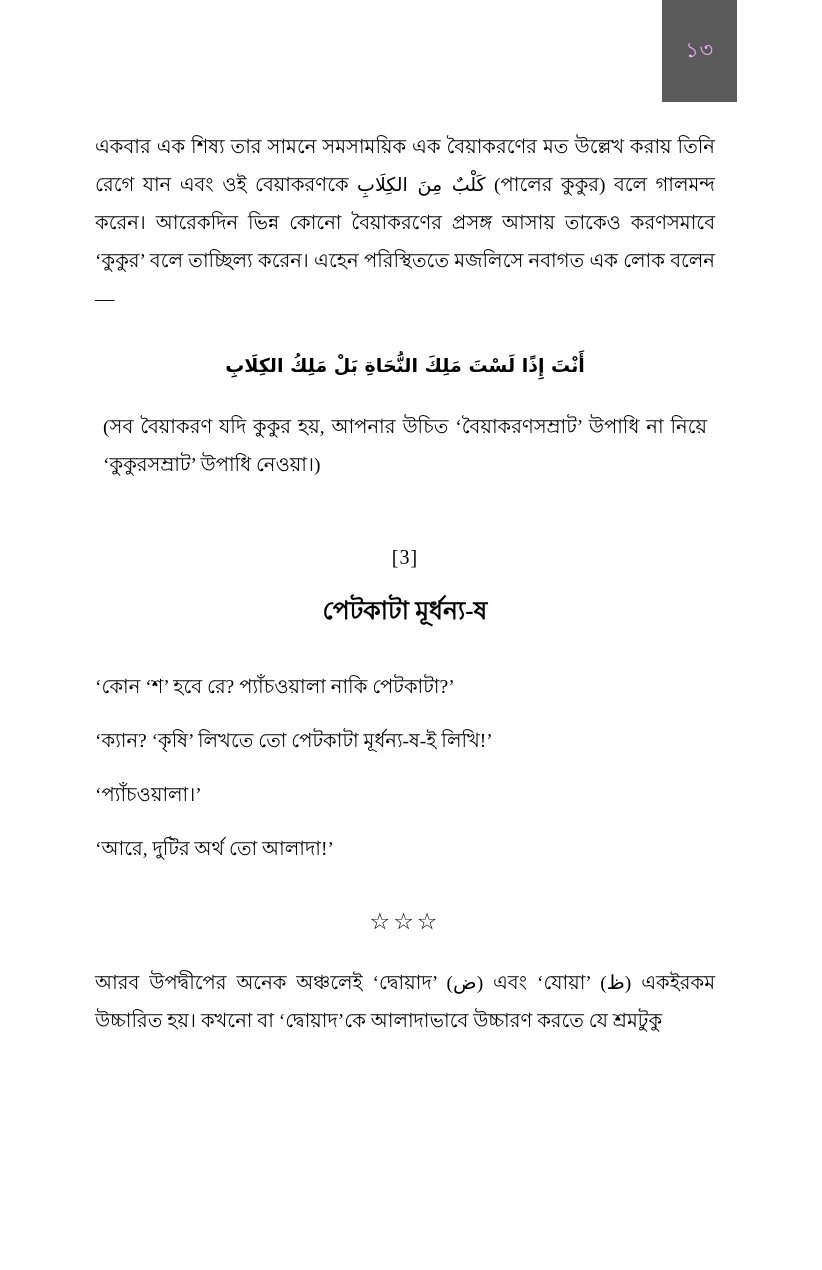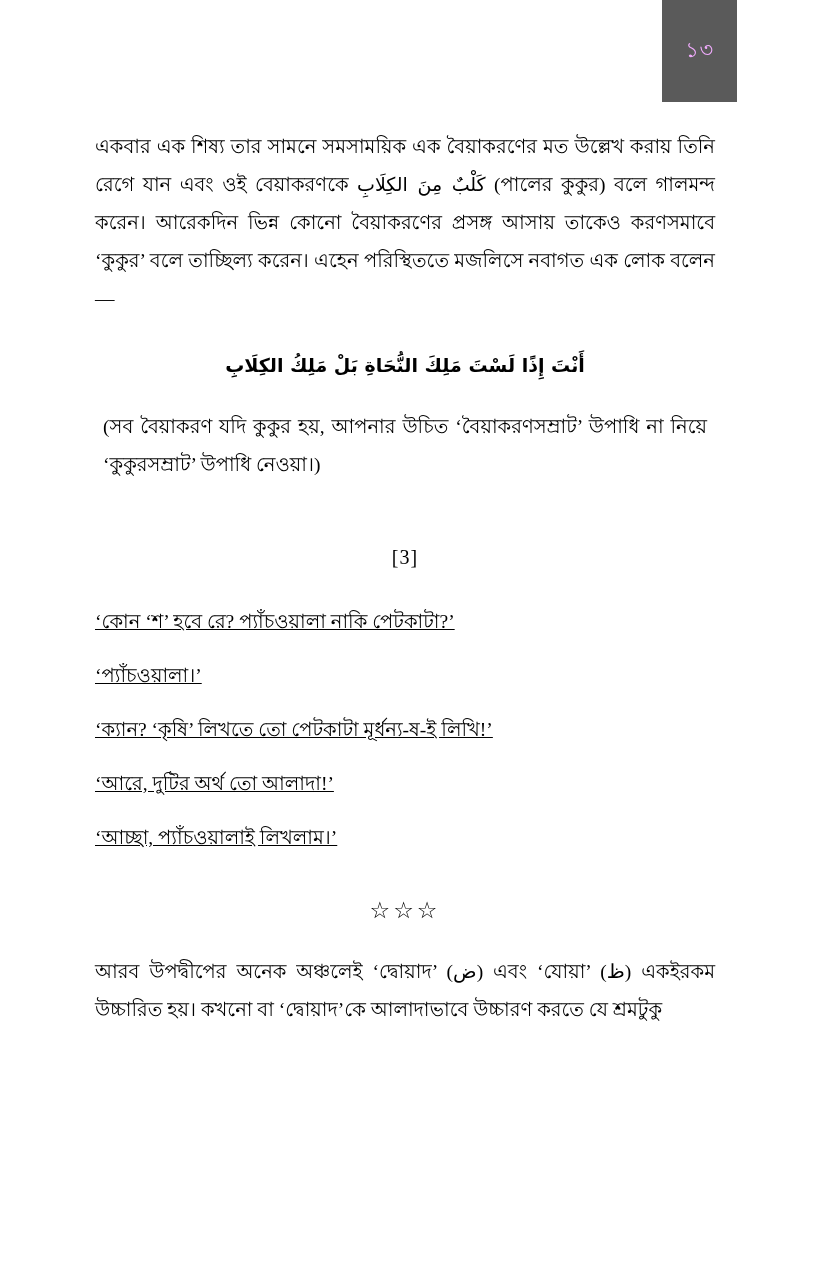--- a/index.html
+++ b/index.html
@@ -90,21 +90,20 @@
     margin: 0 0 0 0;
     font-size: 19.5px;
     line-height: 1.95;
     text-align: left;
   }
   .dialogue + .dialogue {
     margin-top: 16px;
   }
   .dialogue-block {
     margin-top: 34px;
-    text-decoration: underline;
   }
   .para-gap {
     margin-top: 28px;
   }
   .stars {
     margin: 40px 0 30px 0;
     text-align: center;
     font-size: 23px;
     letter-spacing: 3px;
     font-family: "DejaVu Sans", sans-serif;
@@ -121,28 +120,28 @@
 
   <div class="content">
 
     <p class="body-text"><span>একবার এক শিষ্য তার সামনে সমসাময়িক এক বৈয়াকরণের মত উল্লেখ করায় তিনি রেগে যান এবং ওই বেয়াকরণকে </span><span class="arabic-inline">كَلْبٌ مِنَ الكِلَابِ</span><span> (পালের কুকুর) বলে গালমন্দ করেন। আরেকদিন ভিন্ন কোনো বৈয়াকরণের প্রসঙ্গ আসায় তাকেও করণসমাবে ‘কুকুর’ বলে তাচ্ছিল্য করেন। এহেন পরিস্থিততে মজলিসে নবাগত এক লোক বলেন—</span></p>
 
     <div class="arabic-center">أَنْتَ إِذًا لَسْتَ مَلِكَ النُّحَاةِ بَلْ مَلِكُ الكِلَابِ</div>
 
     <p class="translation">(সব বৈয়াকরণ যদি কুকুর হয়, আপনার উচিত ‘বৈয়াকরণসম্রাট’ উপাধি না নিয়ে ‘কুকুরসম্রাট’ উপাধি নেওয়া।)</p>
 
     <div class="section-number">[3]</div>
+    <h2 class="section-title">পেটকাটা মূর্ধন্য-ষ</h2>
 
 
     <div class="dialogue-block">
       <p class="dialogue">‘কোন ‘শ’ হবে রে? প্যাঁচওয়ালা নাকি পেটকাটা?’</p>
+      <p class="dialogue">‘ক্যান? ‘কৃষি’ লিখতে তো পেটকাটা মূর্ধন্য-ষ-ই লিখি!’</p>
       <p class="dialogue">‘প্যাঁচওয়ালা।’</p>
-      <p class="dialogue">‘ক্যান? ‘কৃষি’ লিখতে তো পেটকাটা মূর্ধন্য-ষ-ই লিখি!’</p>
       <p class="dialogue">‘আরে, দুটির অর্থ তো আলাদা!’</p>
-      <p class="dialogue">‘আচ্ছা, প্যাঁচওয়ালাই লিখলাম।’</p>
     </div>
 
 
     <div class="stars">☆☆☆</div>
 
     <p class="body-text">আরব উপদ্বীপের অনেক অঞ্চলেই ‘দ্বোয়াদ’ (ض) এবং ‘যোয়া’ (ظ) একইরকম উচ্চারিত হয়। কখনো বা ‘দ্বোয়াদ’কে আলাদাভাবে উচ্চারণ করতে যে শ্রমটুকু</p>
 
   </div>
 </div>
 

